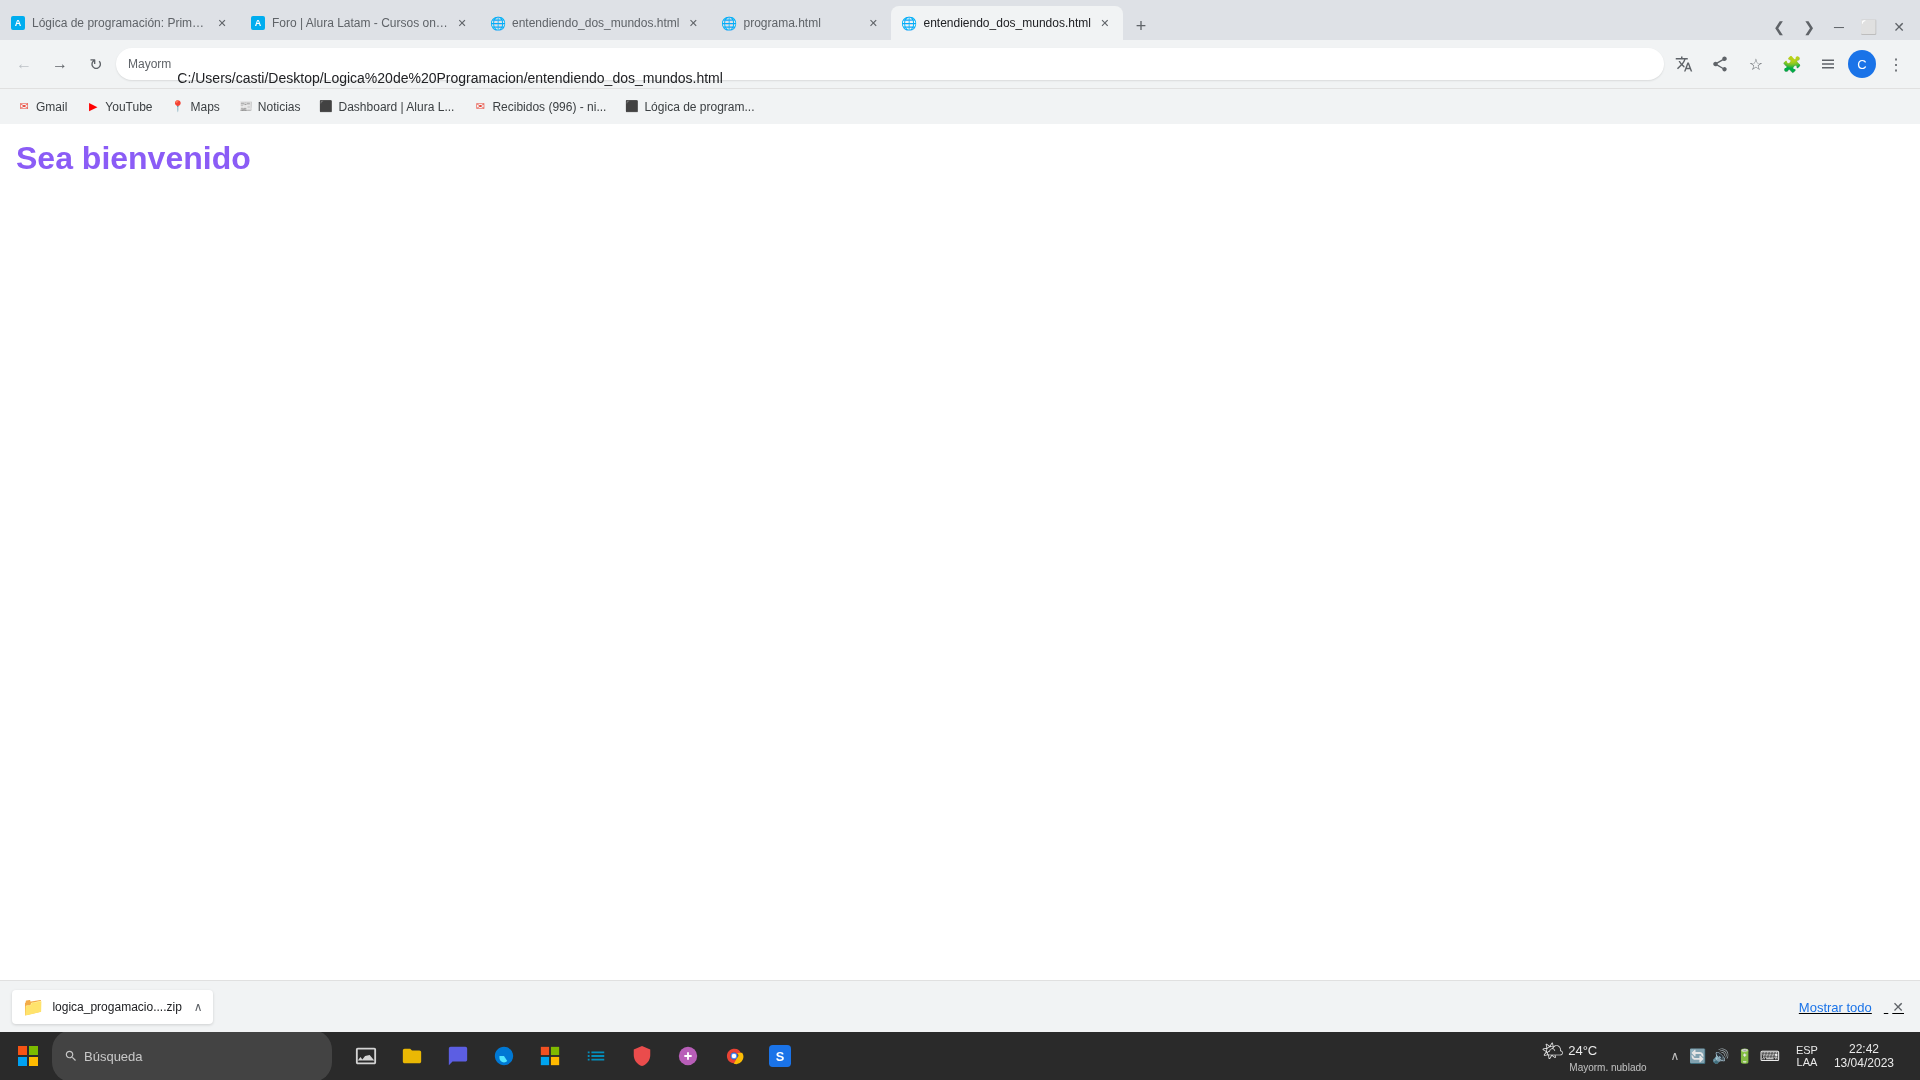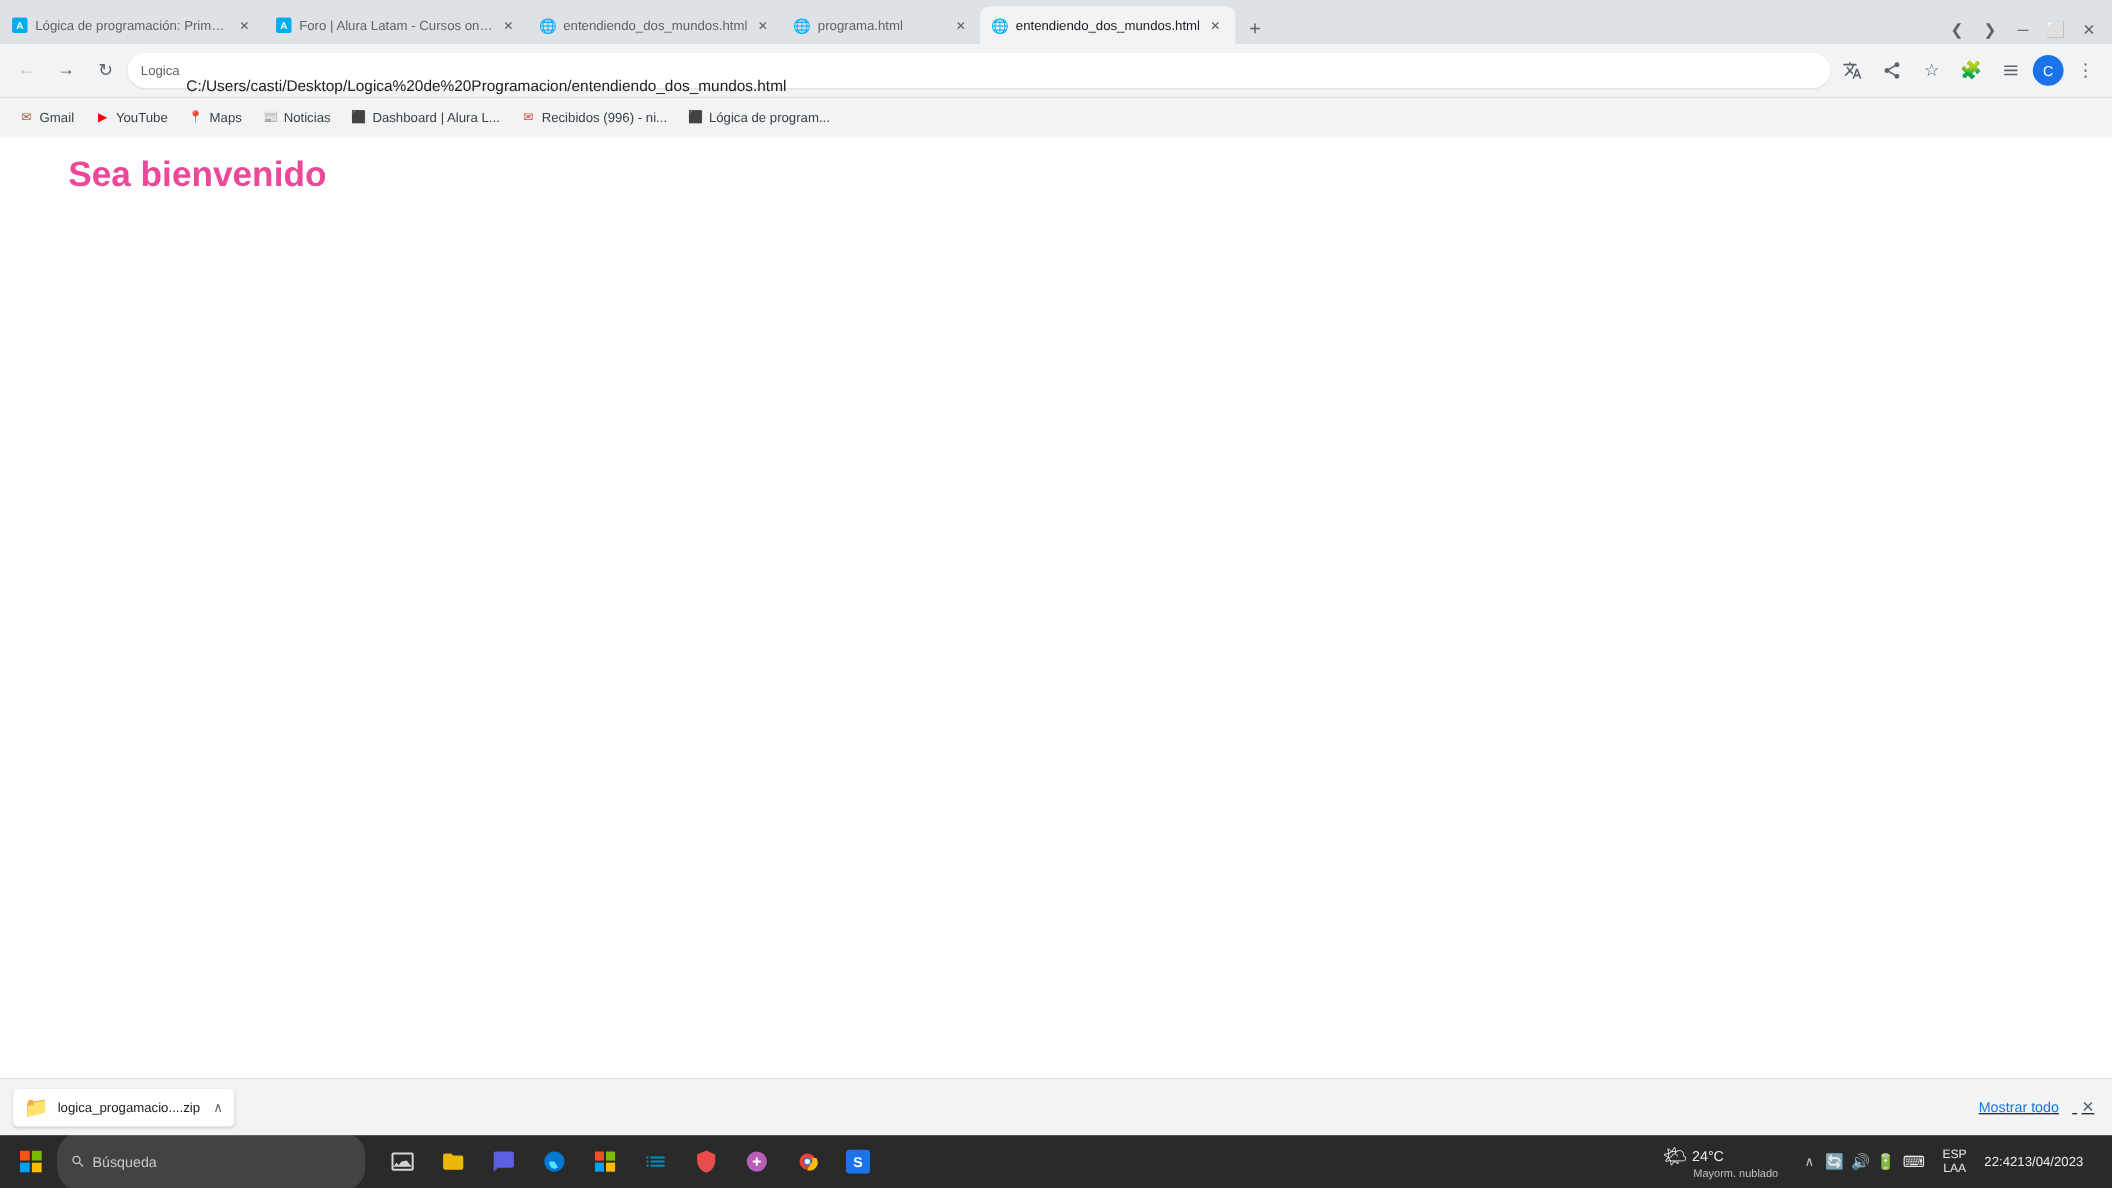--- a/index.html
+++ b/index.html
@@ -29,21 +29,21 @@
     .toolbar-icon-btn { width: 32px; height: 32px; border-radius: 50%; display: flex; align-items: center; justify-content: center; font-size: 16px; color: #5f6368; cursor: pointer; }
     .profile-btn { width: 28px; height: 28px; border-radius: 50%; background: #1a73e8; display: flex; align-items: center; justify-content: center; color: white; font-size: 13px; font-weight: 500; cursor: pointer; }
 
     
     .bookmarks-bar { height: 36px; background: #f1f3f4; border-top: 1px solid #e0e0e0; display: flex; align-items: center; padding: 0 8px; gap: 2px; }
     .bookmark-item { display: flex; align-items: center; gap: 4px; padding: 4px 8px; border-radius: 4px; cursor: pointer; font-size: 12px; color: #3c4043; }
     .bookmark-favicon { width: 16px; height: 16px; flex-shrink: 0; display: flex; align-items: center; justify-content: center; font-size: 11px; }
 
     
     .page-content { flex: 1; background: #fff; overflow: auto; padding: 16px; }
-    .page-heading { font-size: 32px; font-weight: bold; color: #ec4899; margin-left: 46px; }
+    .page-heading { font-size: 32px; font-weight: bold; color: #8b5cf6; }
 
     
     .download-bar { height: 52px; background: #f1f3f4; border-top: 1px solid #e0e0e0; display: flex; align-items: center; padding: 0 12px; }
     .download-item { display: flex; align-items: center; gap: 8px; background: #fff; border-radius: 4px; padding: 6px 10px; box-shadow: 0 1px 3px rgba(0,0,0,0.15); }
     .download-icon { font-size: 18px; }
     .download-filename { font-size: 12px; color: #202124; max-width: 140px; overflow: hidden; text-overflow: ellipsis; white-space: nowrap; }
     .download-chevron { font-size: 12px; color: #5f6368; cursor: pointer; margin-left: 4px; }
     .download-bar-right { margin-left: auto; text-decoration: underline; }
     .show-all-btn { font-size: 13px; color: #1a73e8; cursor: pointer; padding: 6px 12px; border-radius: 4px; }
     .download-close { font-size: 14px; color: #5f6368; cursor: pointer; padding: 4px; }
@@ -51,21 +51,21 @@
     
     .taskbar { height: 48px; background: rgba(32,32,32,0.95); display: flex; align-items: center; padding: 0 8px; gap: 4px; }
     .start-btn { width: 40px; height: 40px; display: flex; align-items: center; justify-content: center; cursor: pointer; border-radius: 4px; }
     .search-bar { display: flex; align-items: center; background: rgba(255,255,255,0.12); border-radius: 20px; padding: 4px 12px; gap: 6px; width: 280px; height: 52px; cursor: pointer; }
     .search-text { font-size: 13px; color: rgba(255,255,255,0.7); }
     .taskbar-icons { display: flex; align-items: center; gap: 2px; margin-left: 8px; }
     .taskbar-icon { width: 44px; height: 44px; display: flex; align-items: center; justify-content: center; cursor: pointer; border-radius: 4px; }
     .taskbar-right { margin-left: auto; display: flex; align-items: center; gap: 4px; }
     .system-tray { display: flex; align-items: center; gap: 6px; padding: 0 8px; }
     .tray-icon { font-size: 14px; color: rgba(255,255,255,0.9); cursor: pointer; }
-    .clock-area { display: flex; flex-direction: row; align-items: center; color: rgba(255,255,255,0.9); font-size: 12px; padding: 0 8px; cursor: pointer; }
+    .clock-area { display: flex; flex-direction: column; align-items: center; color: rgba(255,255,255,0.9); font-size: 12px; padding: 0 8px; cursor: pointer; }
     .clock-time { font-size: 12px; }
     .clock-date { font-size: 12px; }
     .weather-widget { display: flex; flex-direction: column; align-items: flex-start; color: rgba(255,255,255,0.9); font-size: 11px; padding: 0 8px; cursor: pointer; }
     .weather-temp { font-size: 13px; font-weight: 500; }
     .weather-desc { font-size: 10px; color: rgba(255,255,255,0.7); margin-left: 28px; }
     .lang-indicator { display: flex; flex-direction: column; align-items: center; color: rgba(255,255,255,0.9); font-size: 11px; padding: 0 4px; cursor: pointer; }
     .chevron-up-btn { color: rgba(255,255,255,0.7); font-size: 12px; cursor: pointer; padding: 4px; }
 
     
     .gmail-color { color: #EA4335; }
@@ -134,21 +134,21 @@
       <div class="tab-bar-btn">✕</div>
     </div>
   </div>
 
   <div class="toolbar">
     <div class="nav-btn disabled">←</div>
     <div class="nav-btn">→</div>
     <div class="nav-btn">↻</div>
 
     <div class="address-bar">
-      <span style="font-size:12px; color:#5f6368;">Logica</span>
+      <span style="font-size:12px; color:#5f6368;">Mayorm</span>
       <span class="address-text">C:/Users/casti/Desktop/Logica%20de%20Programacion/entendiendo_dos_mundos.html</span>
     </div>
 
     <div class="toolbar-right">
       <div class="toolbar-icon-btn" title="Translate">
         <svg width="18" height="18" viewBox="0 0 24 24" fill="#5f6368">
             <path d="M12.87 15.07l-2.54-2.51.03-.03c1.74-1.94 2.98-4.17 3.71-6.53H17V4h-7V2H8v2H1v1.99h11.17C11.5 7.92 10.44 9.75 9 11.35 8.07 10.32 7.3 9.19 6.69 8h-2c.73 1.63 1.73 3.17 2.98 4.56l-5.09 5.02L4 19l5-5 3.11 3.11.76-2.04zM18.5 10h-2L12 22h2l1.12-3h4.75L21 22h2l-4.5-12zm-2.62 7l1.62-4.33L19.12 17h-3.24z"></path>
           </svg>
       </div>
       <div class="toolbar-icon-btn">

